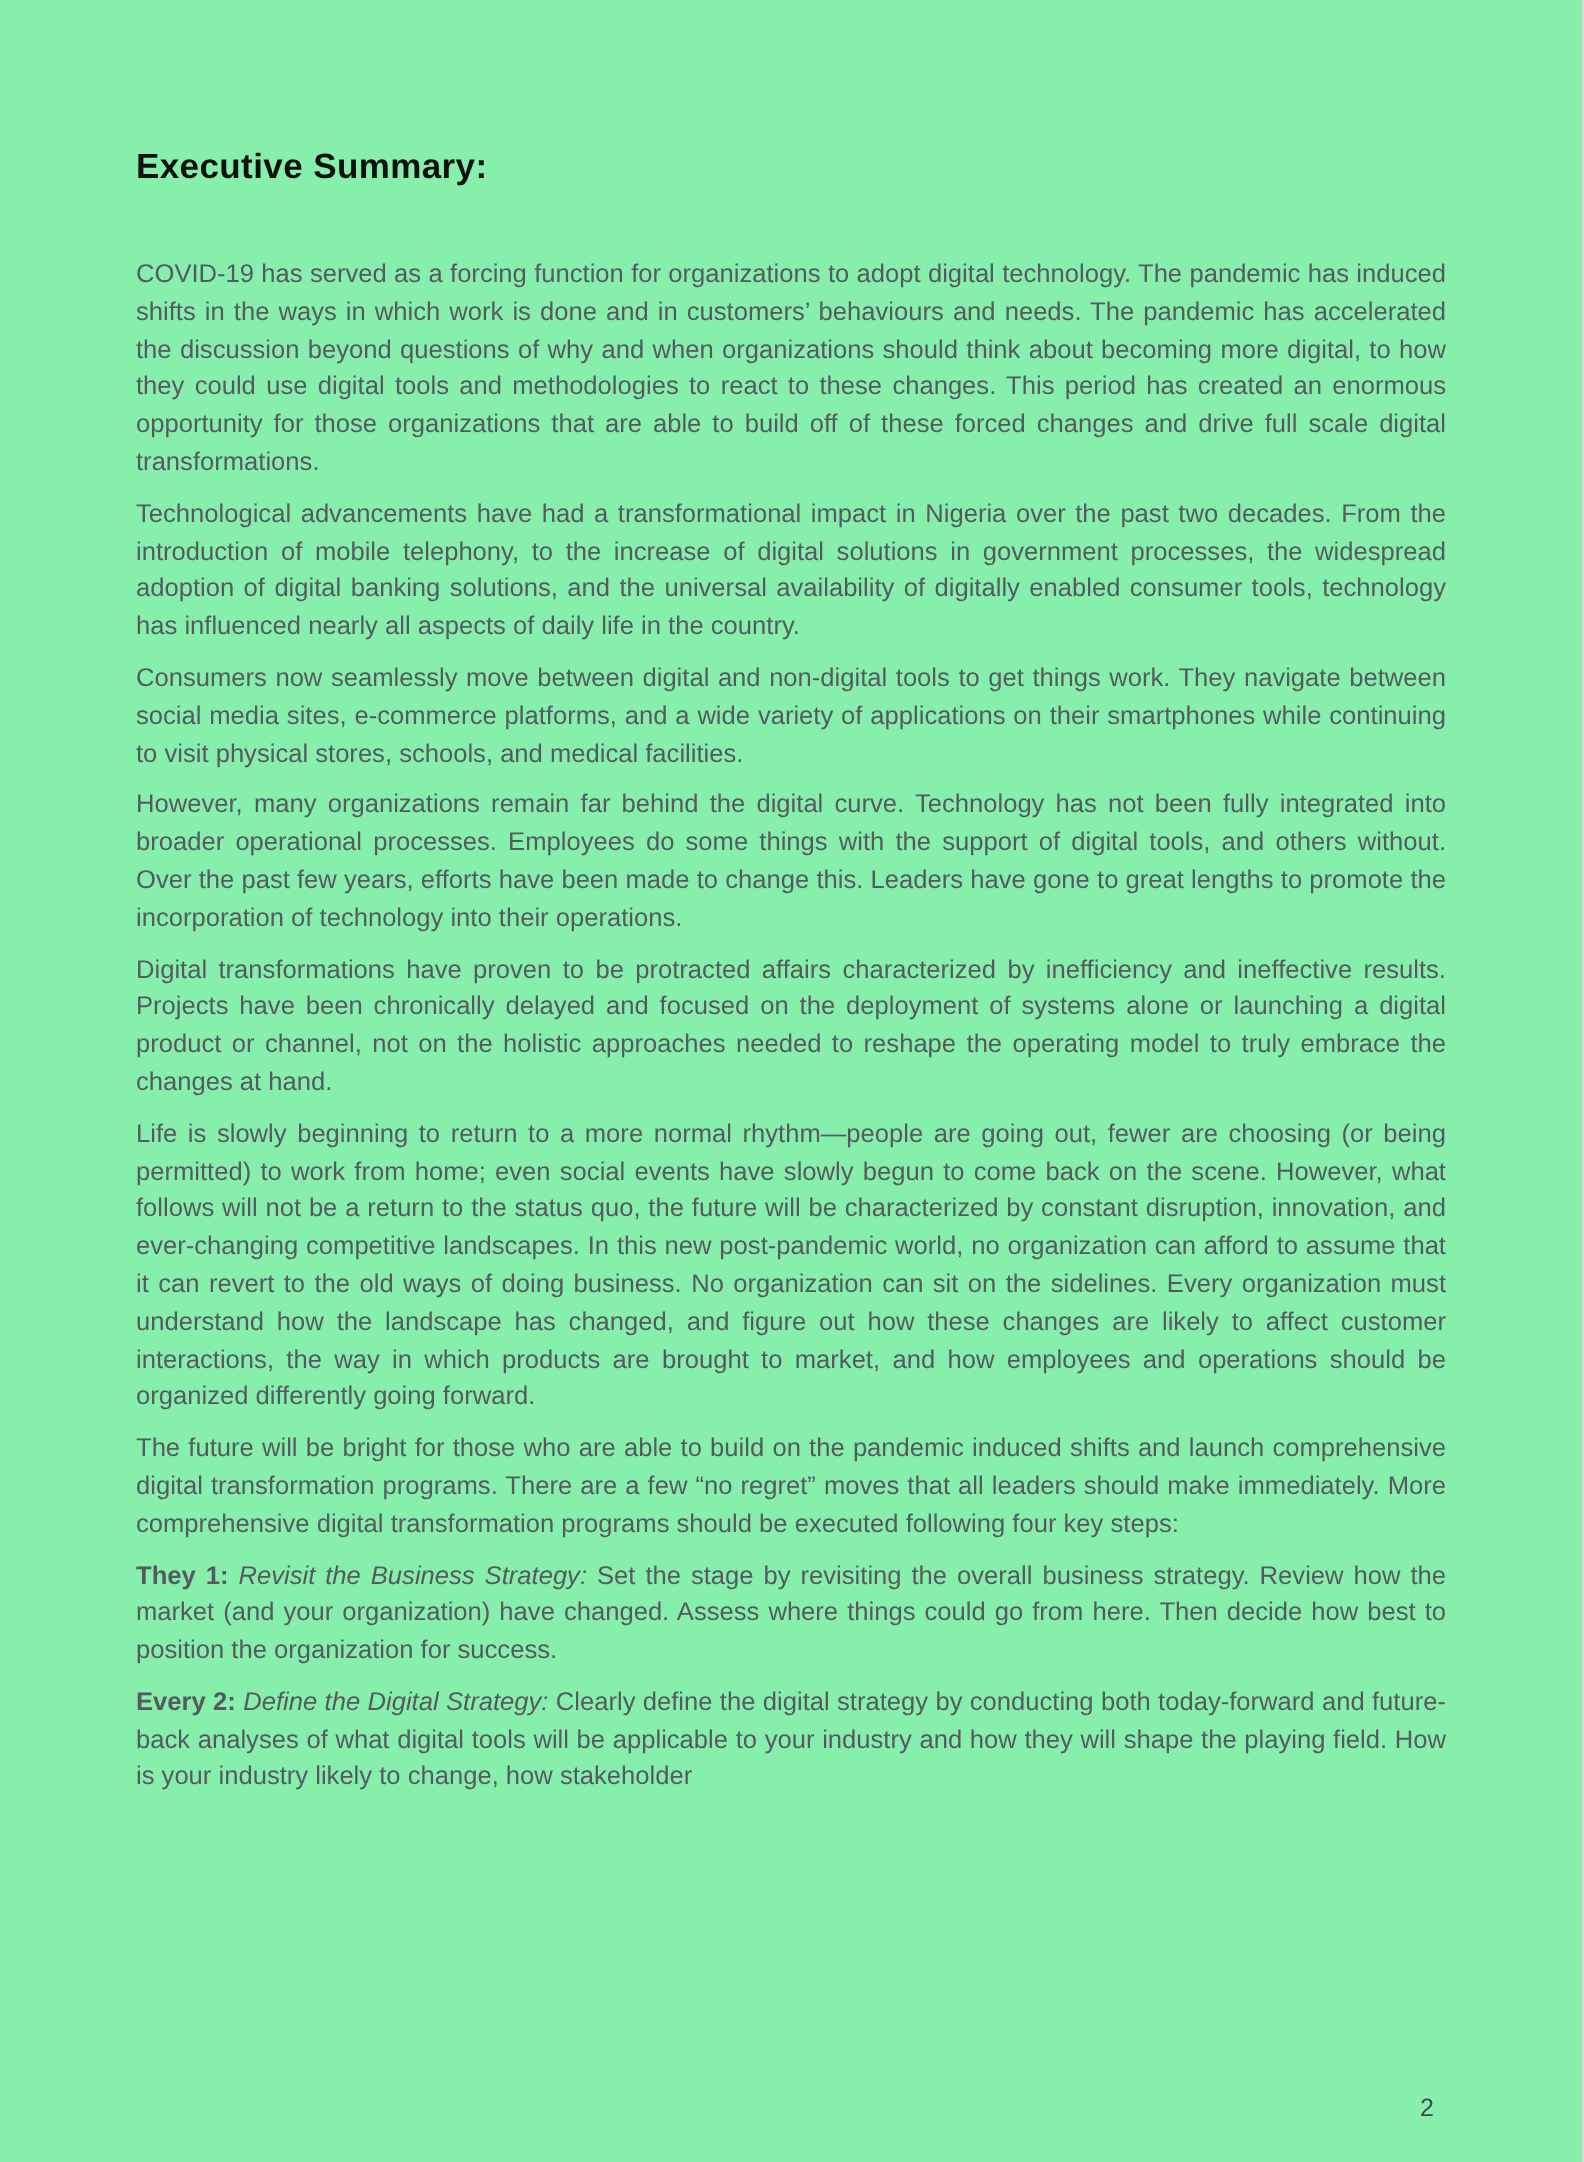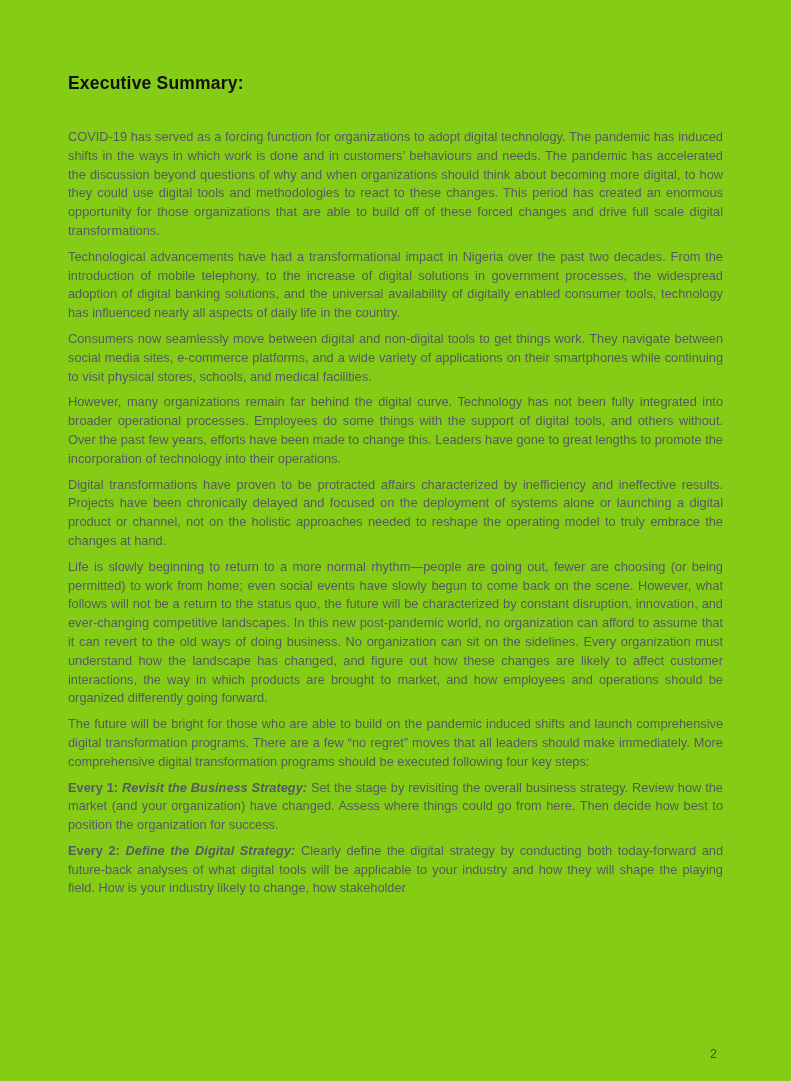--- a/index.html
+++ b/index.html
@@ -4,21 +4,21 @@
 <style>
   html, body {
     margin: 0;
     padding: 0;
     background: #ffffff;
   }
   .page {
     position: relative;
     width: 792px;
     height: 1081px;
-    background: #84cc16;
+    background: #86efac;
     box-sizing: border-box;
     border-right: 1px solid #d9d9d9;
     font-family: "Liberation Sans", sans-serif;
     overflow: hidden;
   }
   .content {
     position: absolute;
     left: 68px;
     top: 72px;
     width: 655px;
@@ -35,21 +35,21 @@
     font-size: 12.8px;
     line-height: 18.8px;
     color: #565a60;
     text-align: justify;
     margin: 0 0 7px 0;
   }
   .step-label {
     font-weight: bold;
   }
   .step-title {
-    font-weight: bold;
+    font-weight: normal;
     font-style: italic;
   }
   .page-number {
     position: absolute;
     right: 74px;
     bottom: 20px;
     font-size: 12.5px;
     color: #44474c;
   }
 </style>
@@ -61,19 +61,19 @@
     <h1 class="doc-title">Executive Summary:</h1>
 
     <p class="para">COVID-19 has served as a forcing function for organizations to adopt digital technology. The pandemic has induced shifts in the ways in which work is done and in customers’ behaviours and needs. The pandemic has accelerated the discussion beyond questions of why and when organizations should think about becoming more digital, to how they could use digital tools and methodologies to react to these changes. This period has created an enormous opportunity for those organizations that are able to build off of these forced changes and drive full scale digital transformations.</p>
     <p class="para">Technological advancements have had a transformational impact in Nigeria over the past two decades. From the introduction of mobile telephony, to the increase of digital solutions in government processes, the widespread adoption of digital banking solutions, and the universal availability of digitally enabled consumer tools, technology has influenced nearly all aspects of daily life in the country.</p>
     <p class="para">Consumers now seamlessly move between digital and non-digital tools to get things work. They navigate between social media sites, e-commerce platforms, and a wide variety of applications on their smartphones while continuing to visit physical stores, schools, and medical facilities.</p>
     <p class="para">However, many organizations remain far behind the digital curve. Technology has not been fully integrated into broader operational processes. Employees do some things with the support of digital tools, and others without. Over the past few years, efforts have been made to change this. Leaders have gone to great lengths to promote the incorporation of technology into their operations.</p>
     <p class="para">Digital transformations have proven to be protracted affairs characterized by inefficiency and ineffective results. Projects have been chronically delayed and focused on the deployment of systems alone or launching a digital product or channel, not on the holistic approaches needed to reshape the operating model to truly embrace the changes at hand.</p>
     <p class="para">Life is slowly beginning to return to a more normal rhythm—people are going out, fewer are choosing (or being permitted) to work from home; even social events have slowly begun to come back on the scene.  However, what follows will not be a return to the status quo, the future will be characterized by constant disruption, innovation, and ever-changing competitive landscapes. In this new post-pandemic world, no organization can afford to assume that it can revert to the old ways of doing business. No organization can sit on the sidelines. Every organization must understand how the landscape has changed, and figure out how these changes are likely to affect customer interactions, the way in which products are brought to market, and how employees and operations should be organized differently going forward.</p>
     <p class="para">The future will be bright for those who are able to build on the pandemic induced shifts and launch comprehensive digital transformation programs. There are a few “no regret” moves that all leaders should make immediately. More comprehensive digital transformation programs should be executed following four key steps:</p>
 
-    <p class="para"><span class="step-label">Every 1:</span> <span class="step-title">Revisit the Business Strategy:</span> <span>Set the stage by revisiting the overall business strategy. Review how the market (and your organization) have changed. Assess where things could go from here. Then decide how best to position the organization for success.</span></p>
+    <p class="para"><span class="step-label">They 1:</span> <span class="step-title">Revisit the Business Strategy:</span> <span>Set the stage by revisiting the overall business strategy. Review how the market (and your organization) have changed. Assess where things could go from here. Then decide how best to position the organization for success.</span></p>
 
     <p class="para"><span class="step-label">Every 2:</span> <span class="step-title">Define the Digital Strategy:</span> <span>Clearly define the digital strategy by conducting both today-forward and future-back analyses of what digital tools will be applicable to your industry and how they will shape the playing field. How is your industry likely to change, how stakeholder</span></p>
   </div>
 
   <div class="page-number">2</div>
 </div>
 
 </body></html>

